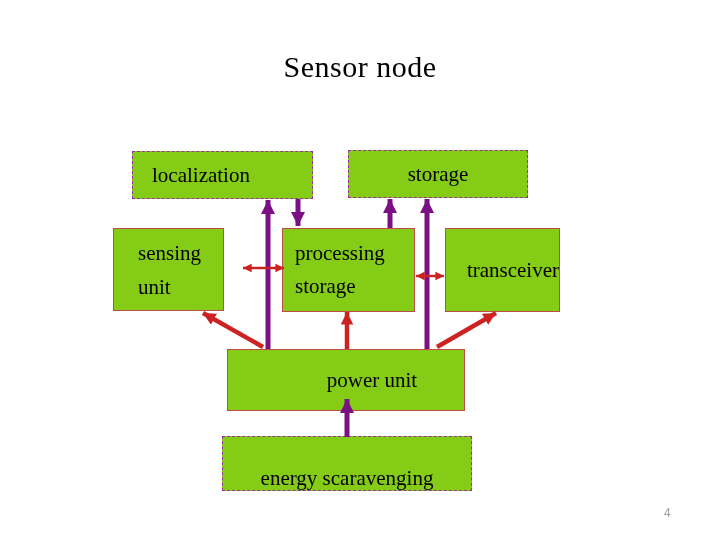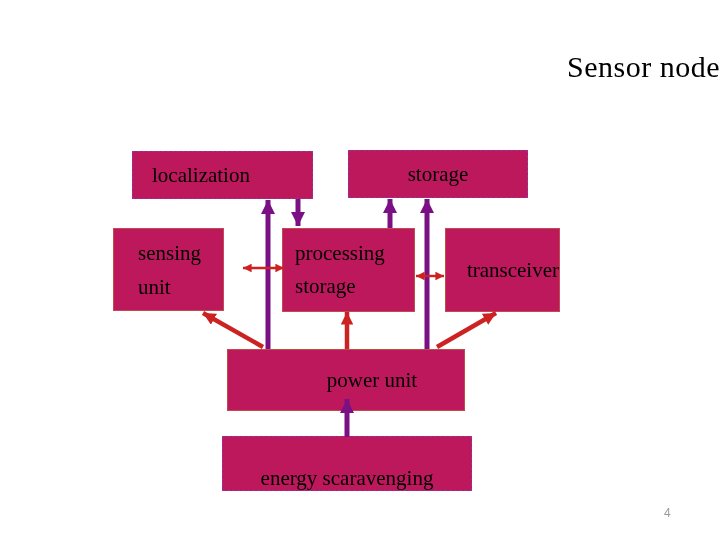--- a/index.html
+++ b/index.html
@@ -1,25 +1,25 @@
 <!DOCTYPE html>
 <html style="--purple-arrow: #7a1083; --dashed-border: #993399; --solid-border: #bf4b4b; --red-arrow: #cc2222; --footer-gray: #9b9b9b;"><head>
 <meta charset="utf-8">
 <style>
   html,body{margin:0;padding:0;background:#ffffff;}
   .slide{
     position:relative;width:720px;height:540px;background:#ffffff;
     overflow:hidden;font-family:"Liberation Serif","DejaVu Serif",serif;color:#000;
   }
   .title{
-    position:absolute;left:0;top:50px;width:720px;text-align:right;
+    position:absolute;left:0;top:50px;width:720px;text-align:center;
     font-size:30px;letter-spacing:.5px;color:#000;
   }
   .box{
-    position:absolute;box-sizing:border-box;background:#be185d;
+    position:absolute;box-sizing:border-box;background:#84cc16;
     display:flex;align-items:center;font-size:21px;line-height:1.15;
   }
   .box.dashed{border:1px dashed var(--dashed-border);}
   .box.solid{border:1px solid var(--solid-border);}
   .two-line{white-space:pre-line;}
   #box-localization{left:132px;top:151px;width:181px;height:48px;padding-left:19px;}
   #box-mobility{left:348px;top:150px;width:180px;height:48px;justify-content:center;}
   #box-sensing{left:113px;top:228px;width:111px;height:83px;padding-left:24px;line-height:34px;}
   #box-processing{left:282px;top:228px;width:133px;height:84px;padding-left:12px;line-height:33px;}
   #box-transceiver{left:445px;top:228px;width:115px;height:84px;justify-content:flex-end;}

